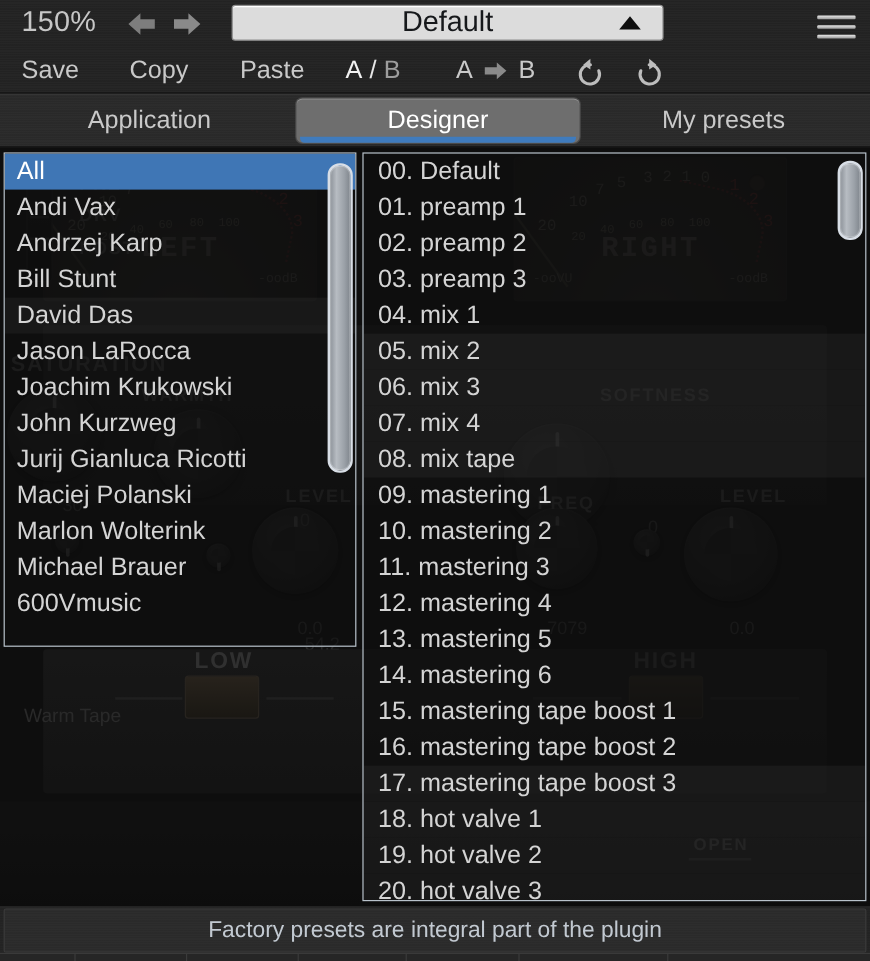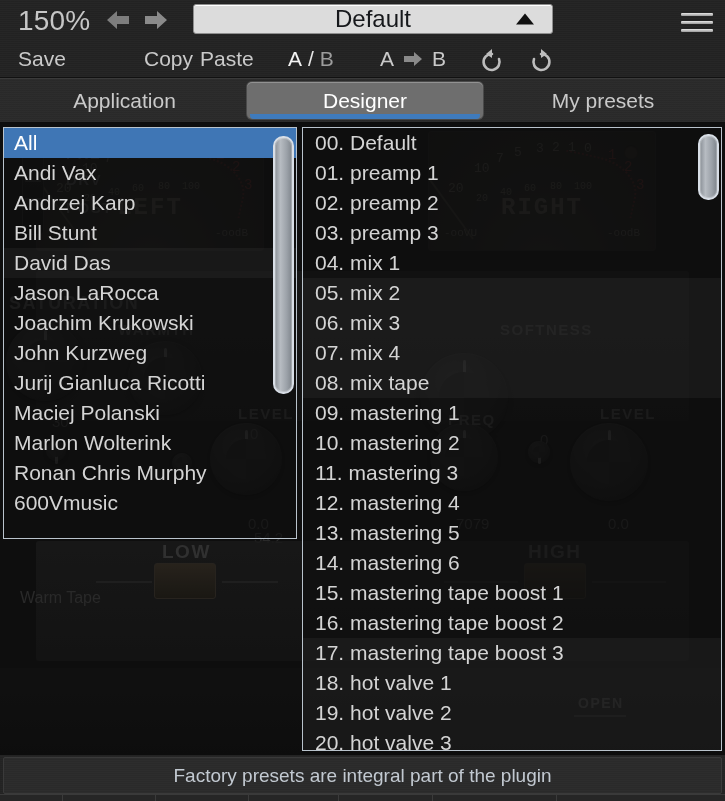--- a/index.html
+++ b/index.html
@@ -18,21 +18,21 @@
 
   
   .hdr{
     position:absolute; left:0; top:0; width:725px; height:78px;
     background:#232323;
     background-image:repeating-linear-gradient(0deg, rgba(255,255,255,.015) 0 1px, rgba(0,0,0,.02) 1px 2px);
     border-bottom:1px solid #111;
   }
   .zoomlbl{
     position:absolute; left:18px; top:5px;
-    font-size:28px; color:#c6c6c6; letter-spacing:.2px;
+    font-size:24px; color:#c6c6c6; letter-spacing:.2px;
   }
   .navarrows{ position:absolute; left:105px; top:7px; width:70px; height:26px; }
   .arr{ position:absolute; top:0; width:30px; height:26px; cursor:pointer; }
   .arr svg{ display:block; }
   .arr.left{ left:0; }
   .arr.right{ left:36px; }
 
   .combo{
     position:absolute; left:193px; top:4px; width:360px; height:30px;
     background:#dcdcdc; border:1px solid #8e8e8e; border-radius:3px;
@@ -52,21 +52,21 @@
     display:block; height:3px; background:linear-gradient(180deg,#e8e8e8,#9a9a9a);
     margin:5px 2px; border-radius:1px;
   }
 
   .toolbar{ position:absolute; left:0; top:40px; width:725px; height:38px; }
   .tb{
     position:absolute; top:0; height:38px; display:flex; align-items:center;
     font-size:21px; color:#c9c9c9; cursor:pointer; white-space:nowrap;
   }
   .tb.t-save{ left:18px; }
-  .tb.t-copy{ left:108px;margin-left:36px; }
+  .tb.t-copy{ left:108px; }
   .tb.t-paste{ left:200px; }
   .ab1{ position:absolute; left:288px; top:0; height:38px; display:flex; align-items:center; gap:6px; font-size:21px; cursor:pointer;}
   .ab1 .a{ color:#f2f2f2; }
   .ab1 .sl{ color:#e7e7e7; }
   .ab1 .b{ color:#9d9d9d; }
   .ab2{ position:absolute; left:380px; top:0; height:38px; display:flex; align-items:center; gap:7px; font-size:21px; cursor:pointer;}
   .ab2 .a{ color:#c9c9c9; }
   .ab2 .b{ color:#c9c9c9; }
   .ab2 .ar{ width:24px; height:20px; }
   .icbtn{ position:absolute; top:6px; width:28px; height:28px; cursor:pointer; }
@@ -413,21 +413,21 @@
         <div class="lrow">Andi Vax</div>
         <div class="lrow">Andrzej Karp</div>
         <div class="lrow">Bill Stunt</div>
         <div class="lrow hl">David Das</div>
         <div class="lrow">Jason LaRocca</div>
         <div class="lrow">Joachim Krukowski</div>
         <div class="lrow">John Kurzweg</div>
         <div class="lrow">Jurij Gianluca Ricotti</div>
         <div class="lrow">Maciej Polanski</div>
         <div class="lrow">Marlon Wolterink</div>
-        <div class="lrow">Ronan Chris Murphy</div>
+        <div class="lrow">Michael Brauer</div>
         <div class="lrow">600Vmusic</div>
       </div>
     <div class="sbar">
       <div class="sthumb" style="top:4px;height:258px;"></div>
     </div>
   </div>
 
   <div class="pane right">
     <div class="listwrap" id="preset-list">
         <div class="lrow">00. Default</div>

